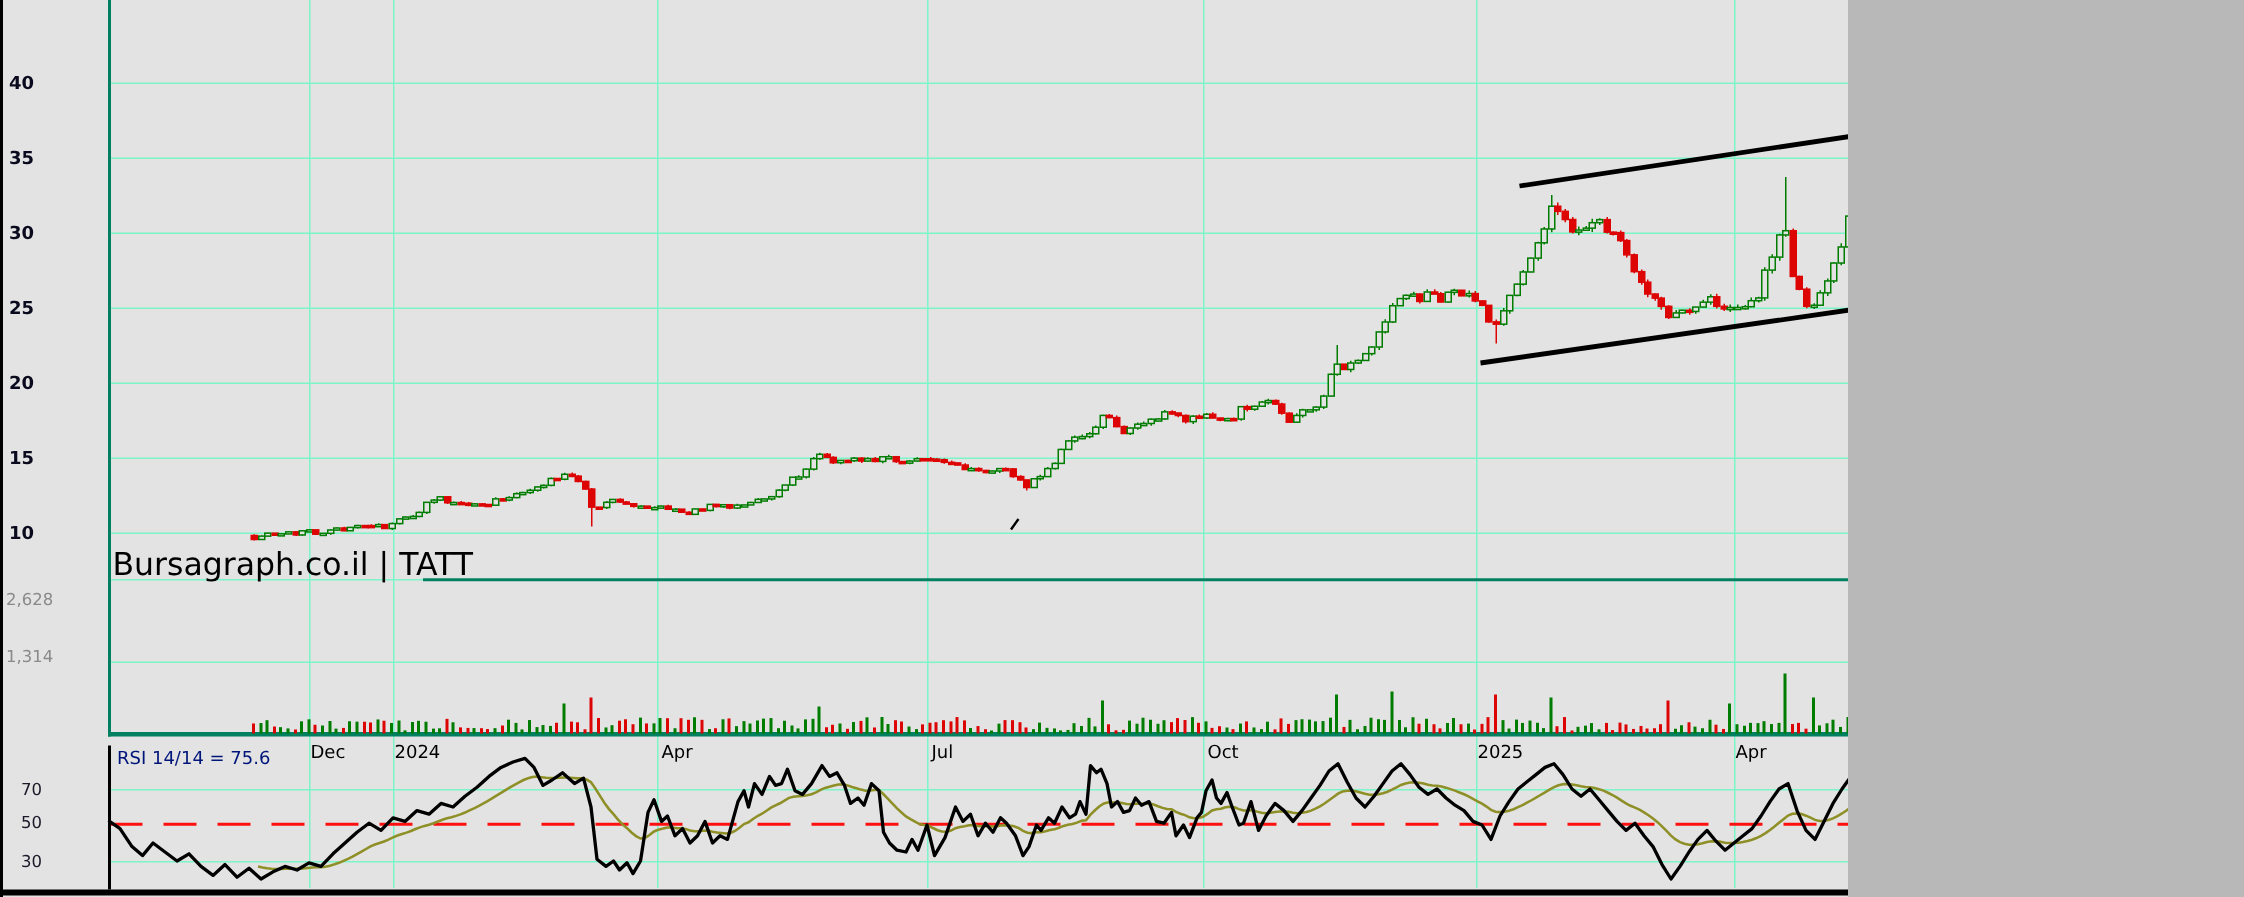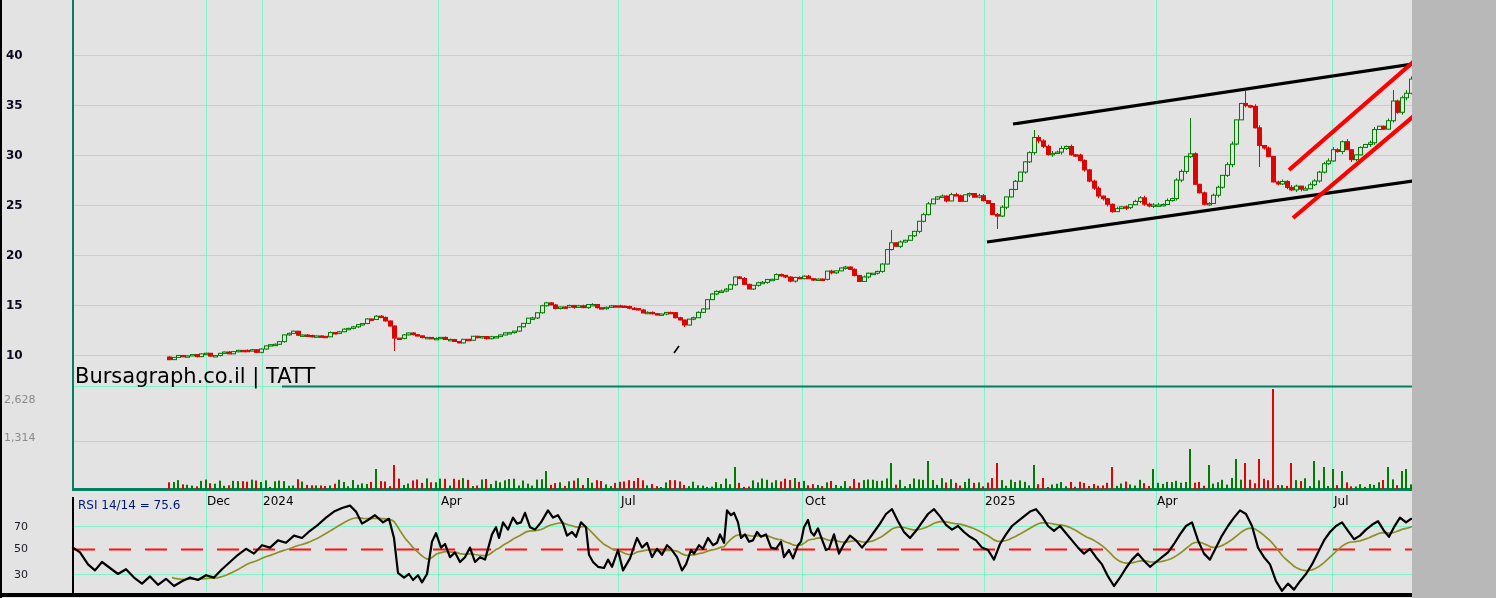--- a/index.html
+++ b/index.html
@@ -1,16 +1,16 @@
 <!DOCTYPE html>
 <html><head>
 <meta charset="utf-8">
 <style>
   html,body{margin:0;padding:0;background:#b8b8b8;}
-  .frame{position:relative;width:1412px;height:598px;background:#e3e3e3;overflow:hidden;
+  .frame{position:relative;width:1232px;height:598px;background:#e3e3e3;overflow:hidden;
          font-family:"DejaVu Sans","Liberation Sans",sans-serif;}
   svg{position:absolute;left:0;top:0;display:block;}
   text{font-family:"DejaVu Sans","Liberation Sans",sans-serif;}
   .pricelab{font-size:12px;font-weight:bold;fill:#0a0a1e;}
   .vollab{font-size:11px;fill:#8a8a8a;}
   .rsilab{font-size:11px;fill:#1a1a2a;}
   .xlab{font-size:12px;fill:#000;}
   .title{font-size:21px;fill:#000;}
   .rsititle{font-size:12px;fill:#00157a;}
 </style>

